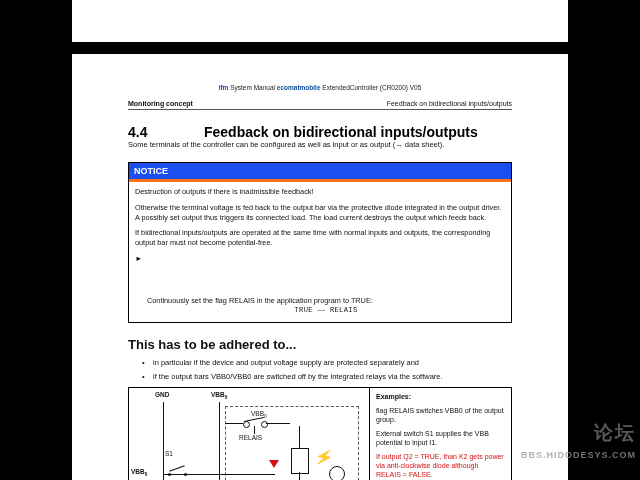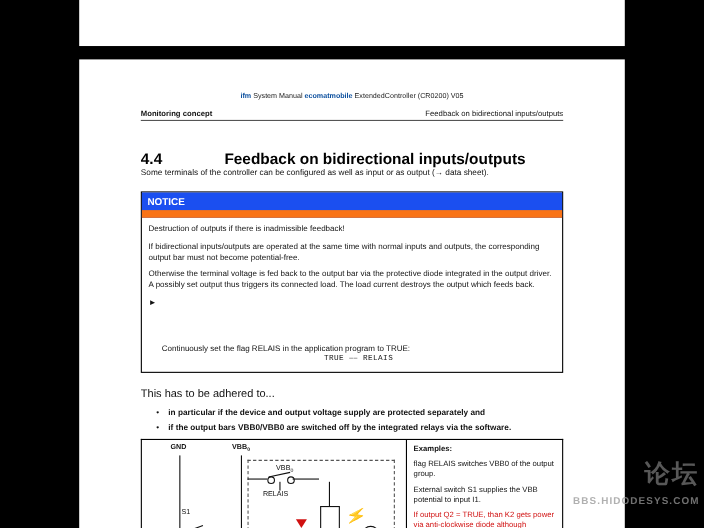--- a/index.html
+++ b/index.html
@@ -80,21 +80,20 @@
   .section {
     display: flex;
     margin: 14px 56px 0 56px;
     align-items: baseline;
   }
   .section-num {
     font-size: 14px;
     font-weight: bold;
     color: #000000;
     width: 76px;
-    margin-top: 12px;
   }
   .section-title {
     font-size: 14px;
     font-weight: bold;
     color: #000000;
   }
   .body-text {
     margin: 0 56px 0 56px;
     font-size: 7.5px;
     color: #111111;
@@ -105,21 +104,21 @@
     margin: 12px 56px 0 56px;
     border: 1px solid #000000;
     background: #ffffff;
   }
   .notice-head {
     background: #1b4ff0;
     color: #ffffff;
     font-weight: bold;
     font-size: 9px;
     padding: 3px 5px;
-    border-bottom: 7px solid #f97316;
+    border-bottom: 3px solid #f97316;
   }
   .notice-body {
     padding: 5px 6px 7px 6px;
     font-size: 7.3px;
     color: #111111;
     line-height: 1.35;
   }
   .notice-body p {
     margin: 0 0 6px 0;
   }
@@ -141,37 +140,38 @@
   }
   .mono-line {
     font-family: "Liberation Mono", monospace;
     font-size: 7px;
     letter-spacing: 0.4px;
     text-align: center;
   }
   
   .lead-text {
     margin: 14px 56px 0 56px;
-    font-size: 10px;
-    color: #111111;
+    font-size: 13px;
+    color: #111111;
+    font-weight: bold;
   }
   .bullets {
     margin: 6px 56px 0 70px;
     font-size: 7.5px;
     color: #111111;
   }
   .bullets .li {
     display: flex;
     margin-bottom: 5px;
   }
   .bullets .dot {
     width: 11px;
     color: #111111;
   }
-  .bullets .li-txt { flex: 1; font-weight: bold; }
+  .bullets .li-txt { flex: 1; }
   sub { font-size: 0.72em; }
   
   .figure {
     margin: 6px 56px 0 56px;
     border: 1px solid #000000;
     border-bottom: none;
     height: 110px;
     display: flex;
     background: #ffffff;
     position: relative;
@@ -243,21 +243,21 @@
     color: #d01010;
     font-size: 15px;
     font-weight: bold;
     transform: rotate(12deg);
   }
   
   .watermark {
     position: absolute;
     right: 4px;
     bottom: 34px;
-    font-size: 23px;
+    font-size: 19px;
     font-weight: bold;
     color: rgba(160,160,160,0.55);
     letter-spacing: 2px;
     pointer-events: none;
   }
   .watermark2 {
     position: absolute;
     right: 4px;
     bottom: 20px;
     font-size: 9px;
@@ -290,22 +290,22 @@
       <div class="section-num">4.4</div>
       <div class="section-title">Feedback on bidirectional inputs/outputs</div>
     </div>
 
     <div class="body-text">Some terminals of the controller can be configured as well as input or as output (→ data sheet).</div>
 
     <div class="notice">
       <div class="notice-head">NOTICE</div>
       <div class="notice-body">
         <p>Destruction of outputs if there is inadmissible feedback!</p>
+        <p>Otherwise the terminal voltage is fed back to the output bar via the protective diode integrated in the output driver. A possibly set output thus triggers its connected load. The load current destroys the output which feeds back.</p>
         <p>If bidirectional inputs/outputs are operated at the same time with normal inputs and outputs, the corresponding output bar must not become potential-free.</p>
-        <p>Otherwise the terminal voltage is fed back to the output bar via the protective diode integrated in the output driver. A possibly set output thus triggers its connected load. The load current destroys the output which feeds back.</p>
         <div class="bullet-arrow">
           <div class="mark">►</div>
           <div class="txt">
             <div>Continuously set the flag RELAIS in the application program to TRUE:</div>
             <div class="mono-line">TRUE  ⎯⎯  RELAIS</div>
           </div>
         </div>
       </div>
     </div>
 

